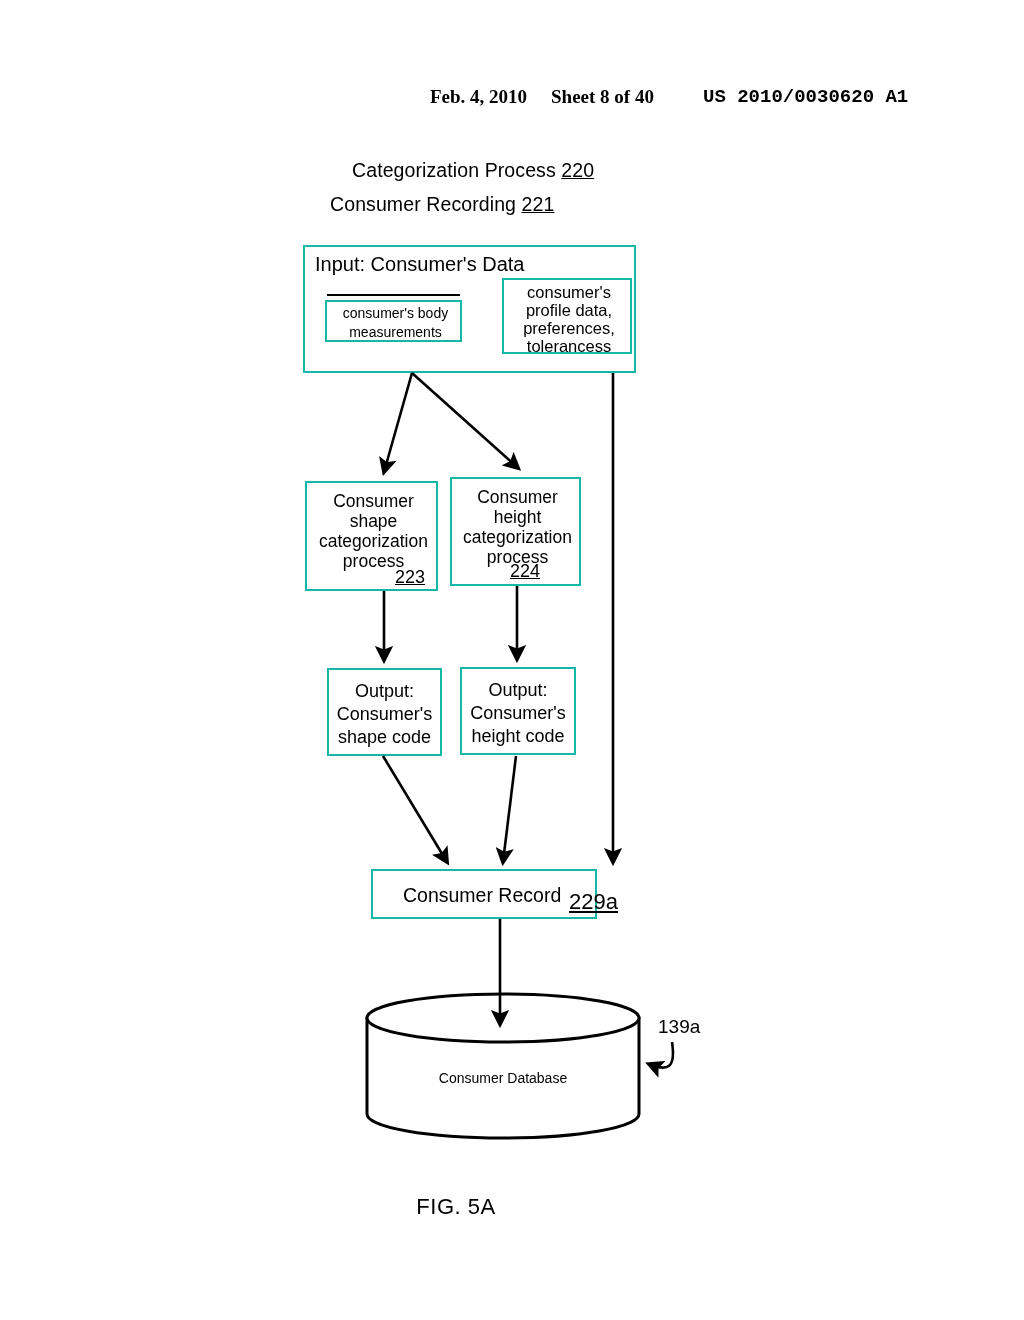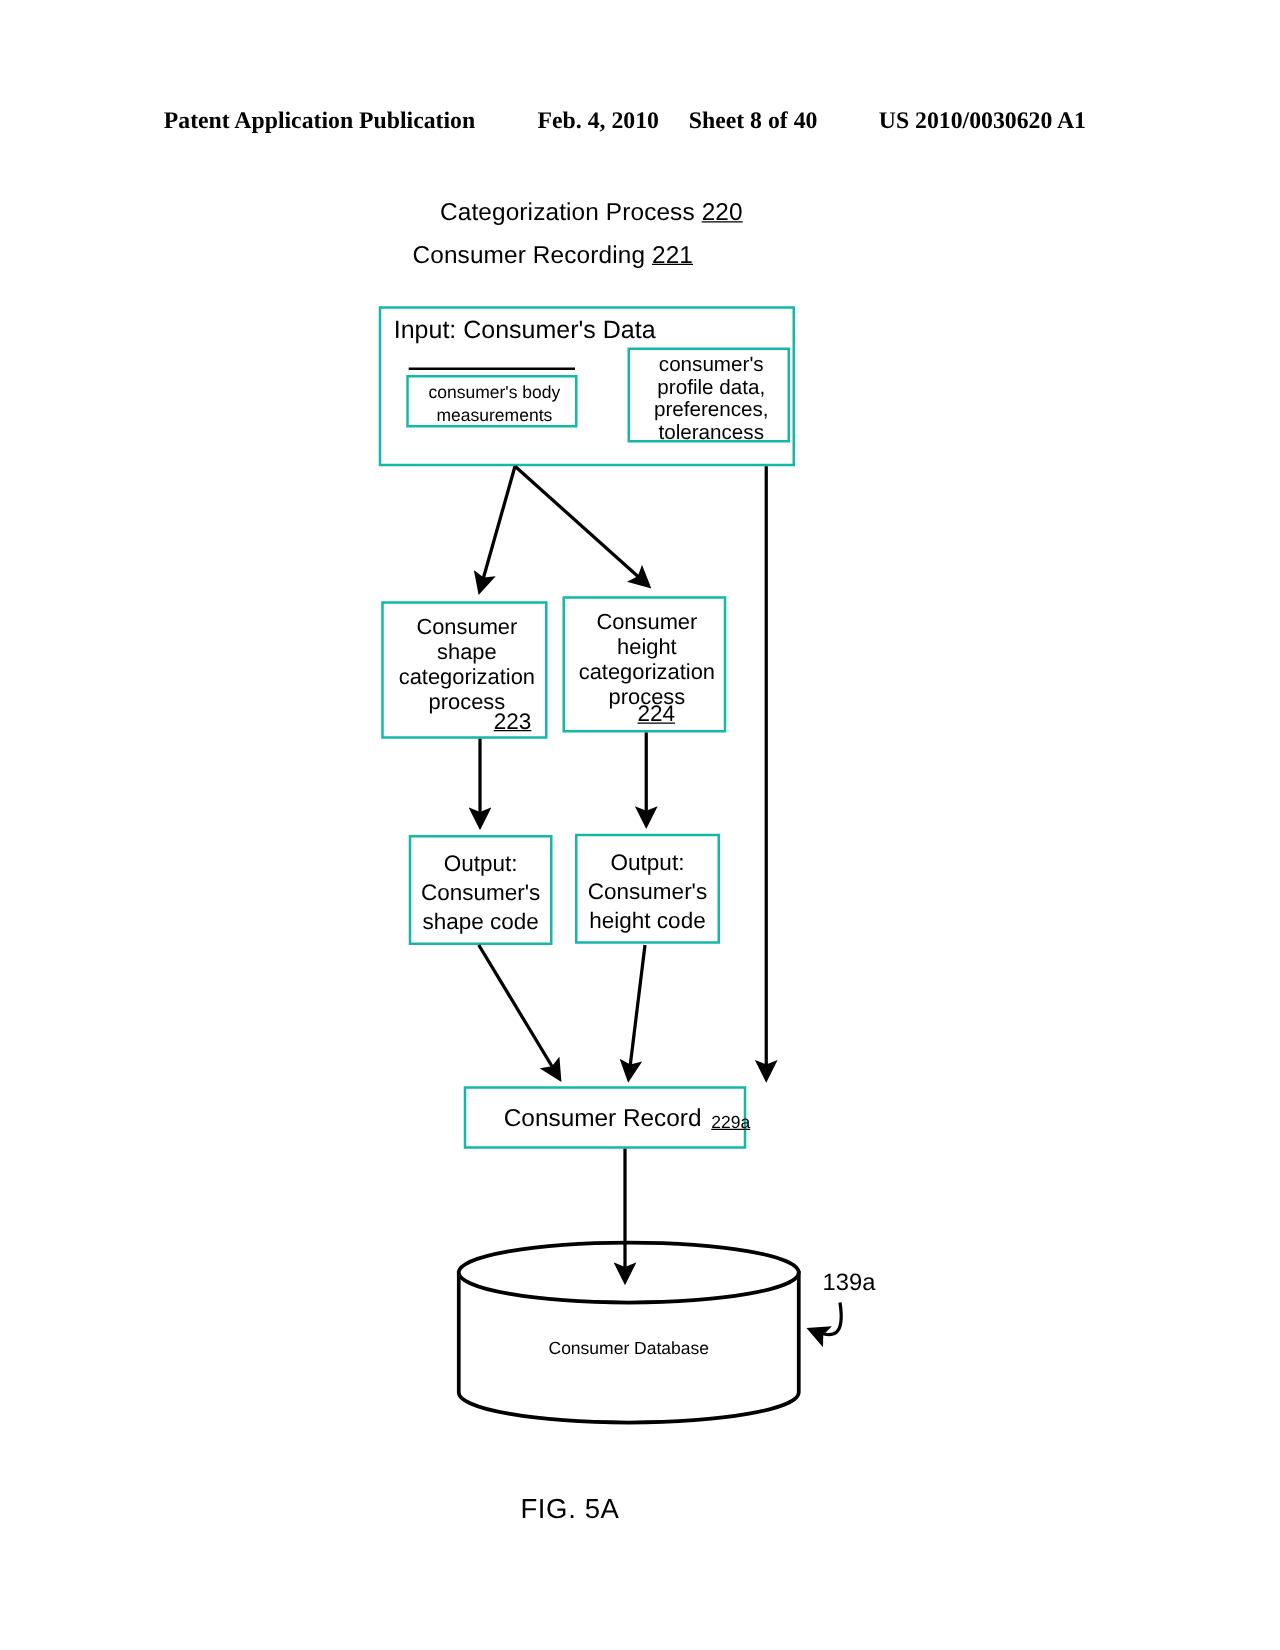--- a/index.html
+++ b/index.html
@@ -31,21 +31,21 @@
     white-space: nowrap;
   }
   .pub-header span {
     position: absolute;
     top: 0;
     line-height: 26px;
   }
   .hdr-pub   { left: 131px; }
   .hdr-date  { left: 430px; }
   .hdr-sheet { left: 551px; }
-  .hdr-num   { left: 703px; }
+  .hdr-num   { left: 703px; font-family: Liberation Mono, monospace; }
 
   
   .fig-title {
     position: absolute;
     font-size: 19.5px;
     line-height: 24px;
     white-space: nowrap;
     letter-spacing: 0.1px;
   }
   .fig-title .ref { text-decoration: underline; margin-top: 43px; }
@@ -152,21 +152,21 @@
   #consumer-record-label {
     position: absolute;
     left: 30px; top: 12px;
     font-size: 19.5px;
     line-height: 24px;
     white-space: nowrap;
   }
   #consumer-record-ref {
     position: absolute;
     left: 196px; top: 18px;
-    font-size: 14px;
+    font-size: 22px;
     text-decoration: underline;
     white-space: nowrap;
   }
 
   
   #db-cylinder {
     position: absolute;
     left: 365px; top: 992px;
     width: 276px; height: 148px;
   }
@@ -202,21 +202,20 @@
     position: absolute;
     left: 0; top: 0;
     width: 1024px; height: 1320px;
     pointer-events: none;
   }
 </style>
 </head>
 <body>
 
 <div class="pub-header">
-  <span class="hdr-pub">Patent Application Publication</span>
   <span class="hdr-date">Feb. 4, 2010</span>
   <span class="hdr-sheet">Sheet 8 of 40</span>
   <span class="hdr-num">US 2010/0030620 A1</span>
 </div>
 
 <div class="fig-title title-220">
   <span>Categorization Process </span><span class="ref">220</span>
 </div>
 <div class="fig-title title-221">
   <span>Consumer Recording </span><span class="ref">221</span>

